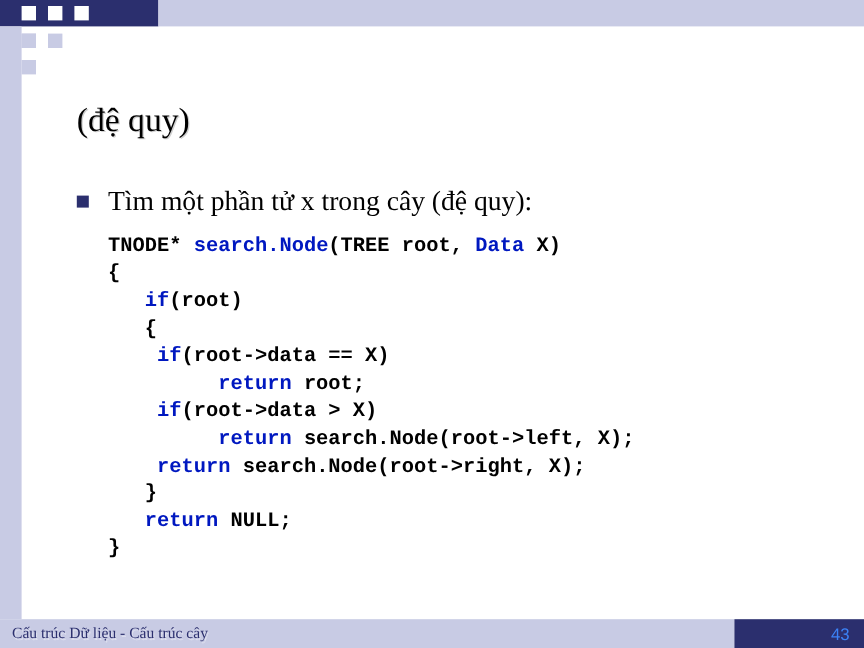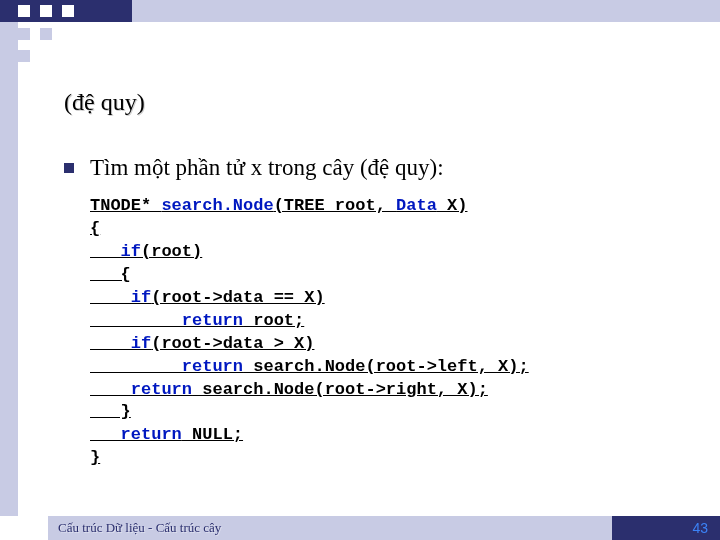--- a/index.html
+++ b/index.html
@@ -51,21 +51,21 @@
   }
   .title {
     position: absolute;
     left: 64px;
     top: 50px;
     font-size: 30px;
     line-height: 1.1;
     text-shadow: 1px 1px 0 #d0d0d0;
   }
   .title .sub {
-    font-size: 24px;
+    font-size: 28px;
   }
   .bullet-row {
     position: absolute;
     left: 64px;
     top: 155px;
     display: flex;
     align-items: center;
     justify-content: space-between;
   }
   .bullet {
@@ -80,28 +80,26 @@
   }
   .code {
     position: absolute;
     left: 90px;
     top: 195px;
     font-family: "Courier New", monospace;
     font-size: 17px;
     line-height: 1.35;
     font-weight: bold;
     white-space: pre;
-    text-decoration: underline;
   }
   .kw { color: #0018c0; }
   .footer {
     position: absolute;
     left: 0; right: 0; bottom: 0;
     height: 24px;
-    margin-left: 48px;
   }
   .footer .lightf {
     position: absolute;
     left: 0; bottom: 0;
     width: 612px; height: 24px;
     background: #c8cbe4;
   }
   .footer .darkf {
     position: absolute;
     right: 0; bottom: 0;

